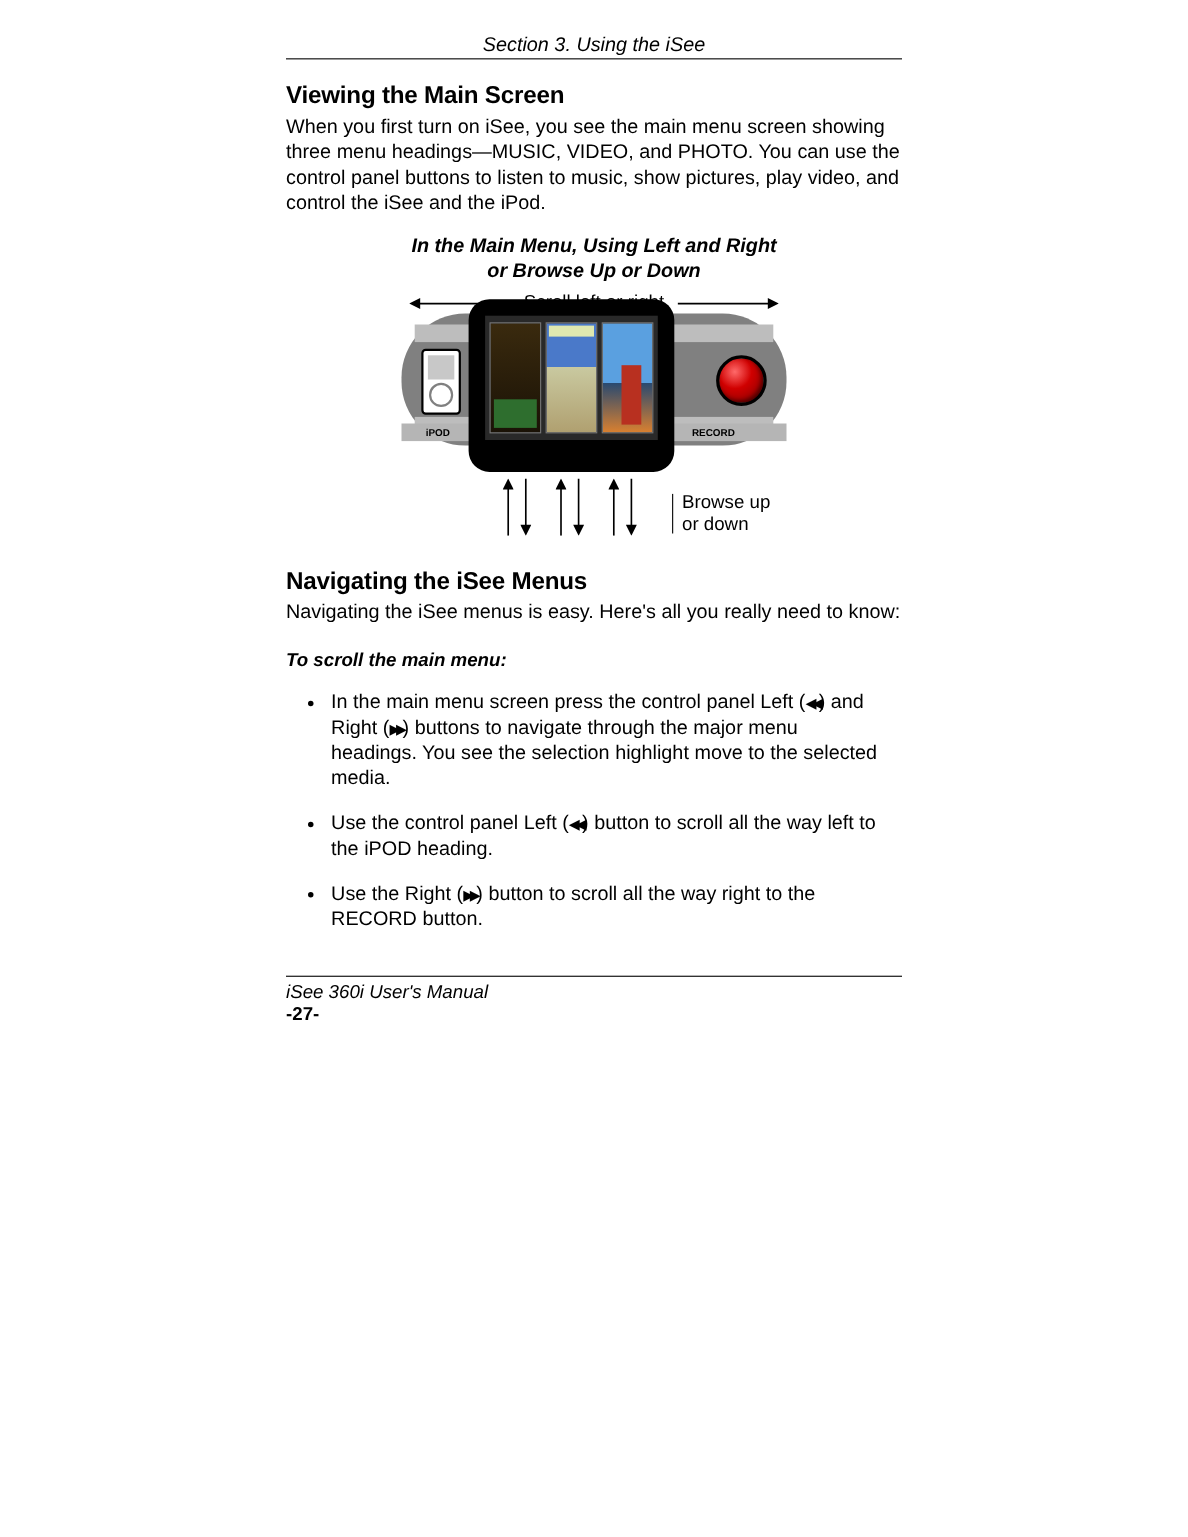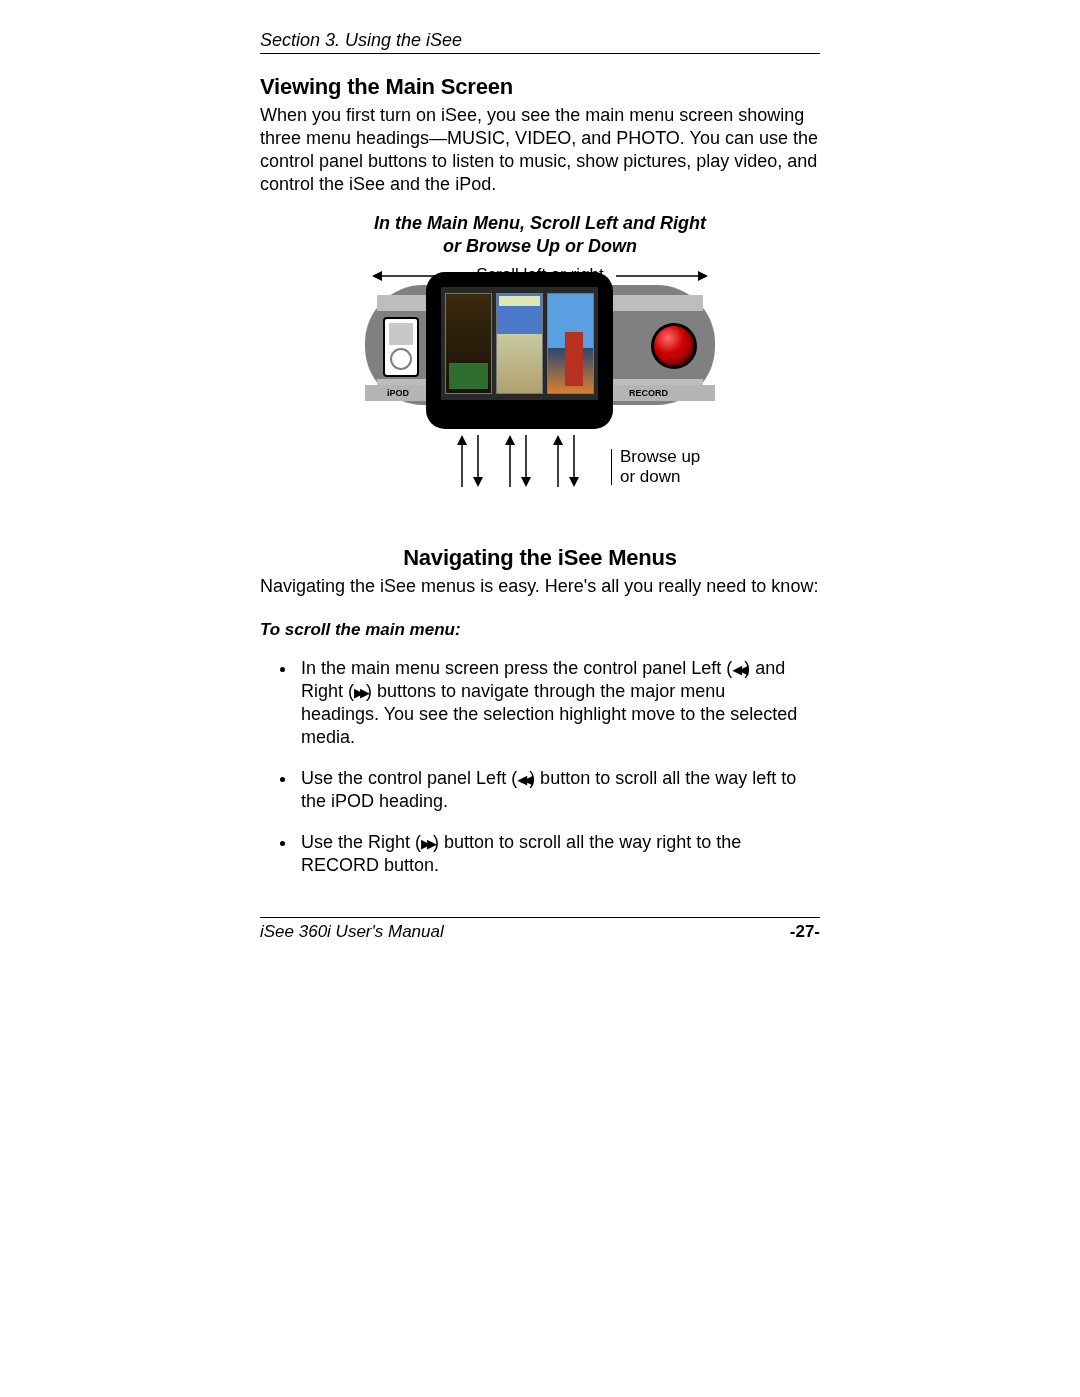--- a/index.html
+++ b/index.html
@@ -11,21 +11,21 @@
   }
   .page {
     width: 1080px;
     height: 1397px;
     position: relative;
     box-sizing: border-box;
     padding: 30px 260px 30px 260px;
   }
   .header-line {
     border-bottom: 1.5px solid #000;
-    text-align: left;
+    text-align: center;
     font-style: italic;
     font-size: 18px;
     padding-bottom: 2px;
     margin-top: 0;
   }
   h2.section-title {
     font-family: Arial, Helvetica, sans-serif;
     font-weight: bold;
     font-size: 22px;
     margin: 20px 0 4px 0;
@@ -232,38 +232,39 @@
     letter-spacing: -4px;
     font-family: Arial, sans-serif;
   }
   .footer-block {
     border-top: 1.5px solid #000;
     margin-top: 40px;
     padding-top: 4px;
     display: flex;
     justify-content: space-between;
     font-size: 17px;
+    flex-direction: column;
   }
   .footer-block .manual { font-style: italic; }
   .footer-block .page-num { font-weight: bold; }
 </style>
 </head>
 <body>
 
 <div class="page">
 
   <div class="header-line">
     <span>Section 3. Using the iSee</span>
   </div>
 
   <h2 class="section-title">Viewing the Main Screen</h2>
   <p class="body-text">When you first turn on iSee, you see the main menu screen showing three menu headings—MUSIC, VIDEO, and PHOTO. You can use the control panel buttons to listen to music, show pictures, play video, and control the iSee and the iPod.</p>
 
   <div class="fig-caption">
-    <span>In the Main Menu, Scroll Left and Right</span><br>
+    <span>In the Main Menu, Using Left and Right</span><br>
     <span>or Browse Up or Down</span>
   </div>
 
   <div class="arrows-h">
     <svg class="arrow-line" viewBox="0 0 92 12">
       <line x1="92" y1="6" x2="6" y2="6" stroke="#000" stroke-width="1.5"></line>
       <polygon points="0,6 10,1 10,11" fill="#000"></polygon>
     </svg>
     <span class="scroll-label">Scroll left or right</span>
     <svg class="arrow-line" viewBox="0 0 92 12">
@@ -327,21 +328,21 @@
           </svg>
         <svg width="10" height="52">
             <line x1="5" y1="0" x2="5" y2="44" stroke="#000" stroke-width="1.5"></line>
             <polygon points="5,52 0,42 10,42" fill="#000"></polygon>
           </svg>
       </div>
       <div class="browse-label">Browse up or down</div>
     </div>
   </div>
 
-  <h2 class="section-title" style="margin-top:40px;text-align:center;">Navigating the iSee Menus</h2>
+  <h2 class="section-title" style="margin-top:10px;">Navigating the iSee Menus</h2>
   <p class="body-text">Navigating the iSee menus is easy. Here's all you really need to know:</p>
 
   <div class="sub-head">To scroll the main menu:</div>
 
   <ul class="bullets">
     <li>
       <span>In the main menu screen press the control panel Left (</span><span class="icon-seek">◀◀</span><span>) and Right (</span><span class="icon-seek">▶▶</span><span>) buttons to navigate through the major menu headings. You see the selection highlight move to the selected media.</span>
     </li>
     <li>
       <span>Use the control panel Left (</span><span class="icon-seek">◀◀</span><span>) button to scroll all the way left to the iPOD heading.</span>

